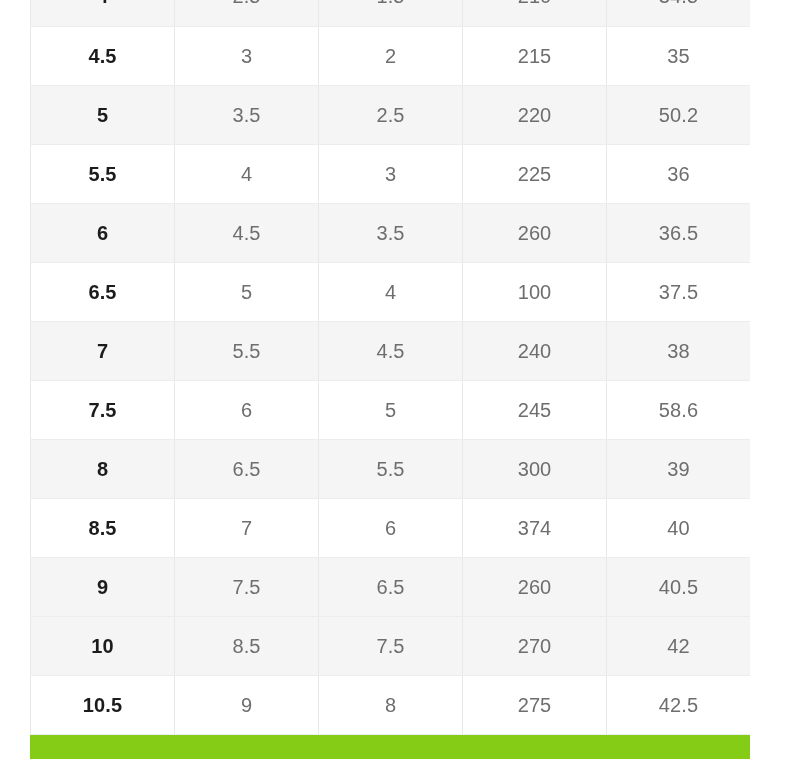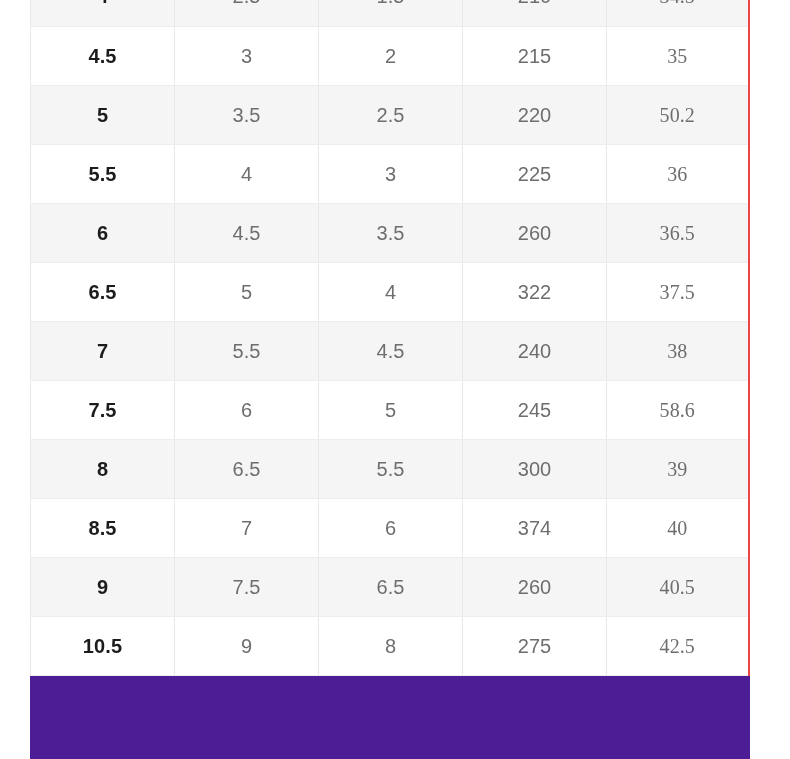--- a/index.html
+++ b/index.html
@@ -12,21 +12,21 @@
     height: 759px;
     overflow: hidden;
     font-family: "Liberation Sans", sans-serif;
   }
 
   #viewport {
     position: relative;
     width: 790px;
     height: 759px;
     overflow: hidden;
-    background: #4c1d95;
+    background: #84cc16;
   }
 
   
   #table-scroll {
     position: absolute;
     left: 30px;
     top: -33px;
     width: 720px;
   }
 
@@ -65,22 +65,21 @@
     padding: 0 4px;
   }
 
   table.size-table td.first-col {
     color: #1c1c1c;
     font-weight: 700;
     border-left: 1px solid #e8e8e8;
   }
 
   table.size-table td.last-col {
-    border-right: 6px solid #ef4444;
-    font-family: Liberation Serif, serif;
+    border-right: 1px solid #ef4444;
   }
 
   
   .gutter {
     position: absolute;
     top: 0;
     height: 759px;
     background: #ffffff;
   }
   .gutter.left { left: 0; width: 30px; }
@@ -135,21 +134,21 @@
             <td class="first-col">6</td>
             <td>4.5</td>
             <td>3.5</td>
             <td>260</td>
             <td class="last-col">36.5</td>
           </tr>
           <tr>
             <td class="first-col">6.5</td>
             <td>5</td>
             <td>4</td>
-            <td>322</td>
+            <td>100</td>
             <td class="last-col">37.5</td>
           </tr>
           <tr class="striped">
             <td class="first-col">7</td>
             <td>5.5</td>
             <td>4.5</td>
             <td>240</td>
             <td class="last-col">38</td>
           </tr>
           <tr>
@@ -173,20 +172,27 @@
             <td>374</td>
             <td class="last-col">40</td>
           </tr>
           <tr class="striped">
             <td class="first-col">9</td>
             <td>7.5</td>
             <td>6.5</td>
             <td>260</td>
             <td class="last-col">40.5</td>
           </tr>
+          <tr class="striped">
+            <td class="first-col">10</td>
+            <td>8.5</td>
+            <td>7.5</td>
+            <td>270</td>
+            <td class="last-col">42</td>
+          </tr>
           <tr>
             <td class="first-col">10.5</td>
             <td>9</td>
             <td>8</td>
             <td>275</td>
             <td class="last-col">42.5</td>
           </tr>
         </tbody>
     </table>
   </div>

